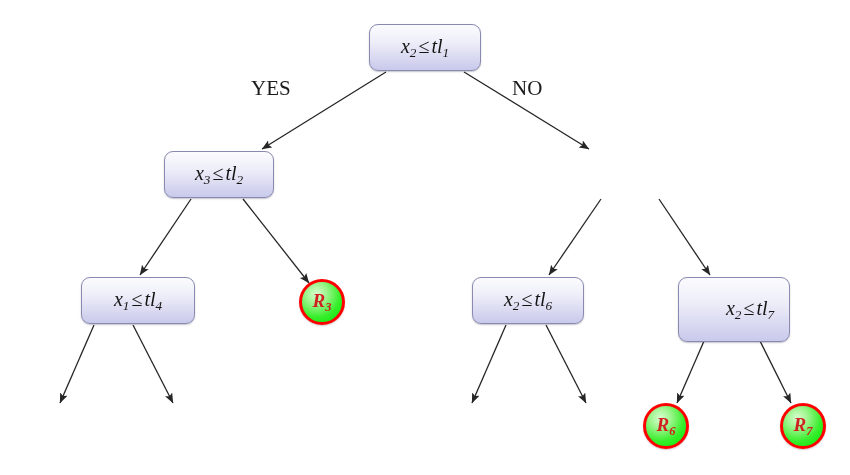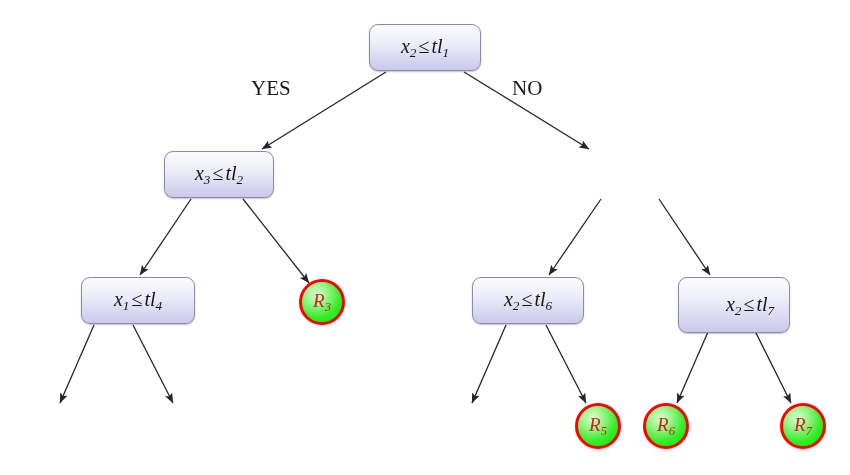--- a/index.html
+++ b/index.html
@@ -78,20 +78,21 @@
     align-items: center;
     justify-content: center;
     box-shadow: 0 1px 1.5px rgba(60,60,60,0.25);
   }
   .leaf-label {
     font-family: "Liberation Serif", serif;
     font-size: 19px;
     font-style: italic;
     color: #d02020;
     line-height: 1;
+    font-weight: bold;
   }
   .leaf-label sub {
     font-size: 0.66em;
     vertical-align: -0.28em;
   }
 
   
   .branch-label {
     position: absolute;
     font-family: "Liberation Serif", serif;
@@ -152,40 +153,35 @@
         <i>x</i><sub>1</sub><span class="op">≤</span><i>tl</i><sub>4</sub>
       </span>
     </div>
 
     <div class="decision-node" style="left:472px; top:277px; width:112px; height:47px;">
       <span class="decision-label">
         <i>x</i><sub>2</sub><span class="op">≤</span><i>tl</i><sub>6</sub>
       </span>
     </div>
 
-    <div class="decision-node" style="left:678px; top:277px; width:112px; height:56px;padding-left:32px;">
+    <div class="decision-node" style="left:678px; top:277px; width:112px; height:65px;padding-left:32px;">
       <span class="decision-label">
         <i>x</i><sub>2</sub><span class="op">≤</span><i>tl</i><sub>7</sub>
       </span>
     </div>
 
 
 
     <div class="leaf-node" style="left:299px; top:279px;">
       <span class="leaf-label">
         <i>R</i><sub>3</sub>
       </span>
     </div>
 
 
-    <div class="leaf-node" style="left:575px; top:403px;">
-      <span class="leaf-label">
-        <i>R</i><sub>5</sub>
-      </span>
-    </div>
 
     <div class="leaf-node" style="left:643px; top:403px;justify-content:center;">
       <span class="leaf-label">
         <i>R</i><sub>6</sub>
       </span>
     </div>
 
     <div class="leaf-node" style="left:780px; top:403px;justify-content:center;">
       <span class="leaf-label">
         <i>R</i><sub>7</sub>

